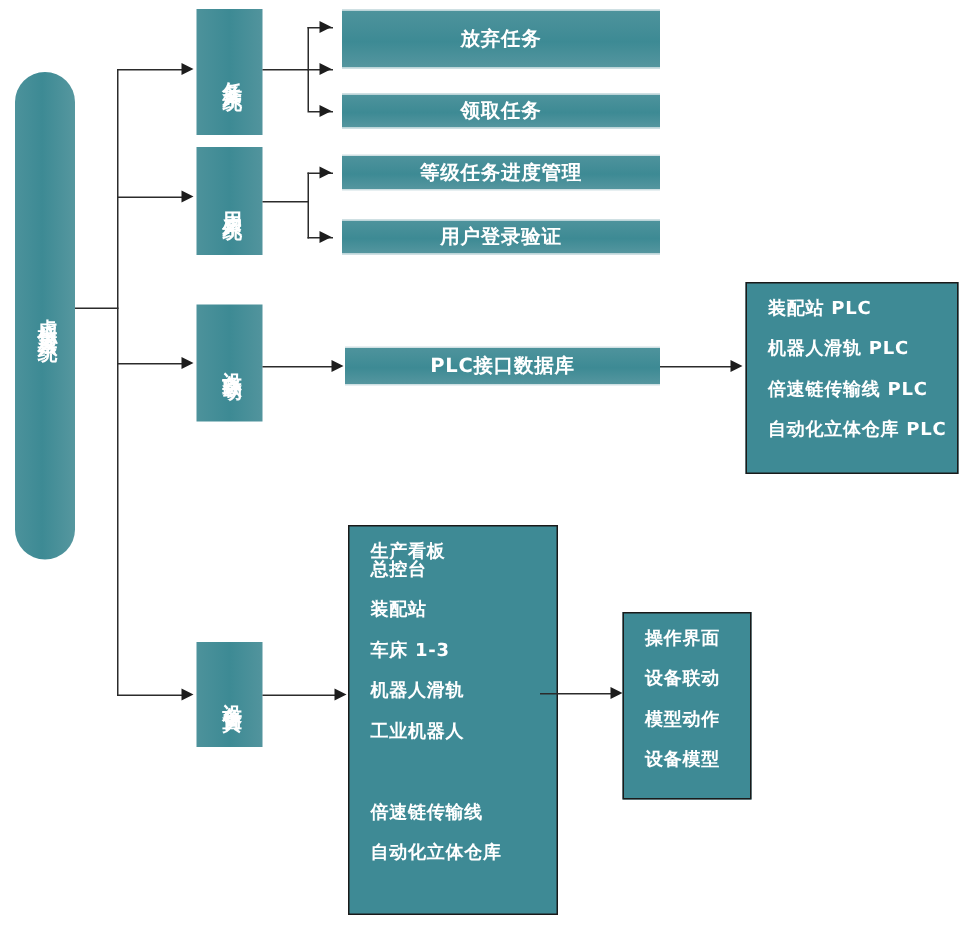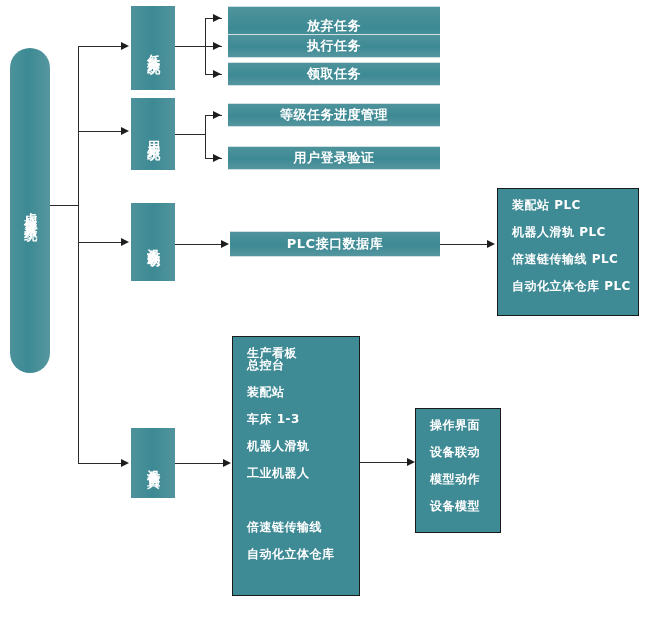--- a/index.html
+++ b/index.html
@@ -141,23 +141,20 @@
   <div class="hline" style="left:175px; top:134px; width:31px;"></div>
   <div class="vline" style="left:205px; top:115px; height:44px;"></div>
   <div class="hline" style="left:205px; top:115px; width:17px;"></div>
   <div class="arrow" style="left:213px; top:111px;"></div>
   <div class="hline" style="left:205px; top:158px; width:17px;"></div>
   <div class="arrow" style="left:213px; top:154px;"></div>
 
   <div class="node bar" style="left:228px; top:6px; width:212px; height:40px;">
     <span>放弃任务</span>
   </div>
-  <div class="node bar" style="left:228px; top:34px; width:212px; height:24px;">
-    <span>执行任务</span>
-  </div>
   <div class="node bar" style="left:228px; top:62px; width:212px; height:24px;">
     <span>领取任务</span>
   </div>
 
   <div class="node bar" style="left:228px; top:103px; width:212px; height:24px;">
     <span>等级任务进度管理</span>
   </div>
   <div class="node bar" style="left:228px; top:146px; width:212px; height:24px;">
     <span>用户登录验证</span>
   </div>
@@ -175,21 +172,21 @@
   <div class="node panel" style="left:497px; top:188px; width:142px; height:128px;">
     <div class="line">装配站 PLC</div>
     <div class="line" style="margin-top:15px;">机器人滑轨 PLC</div>
     <div class="line" style="margin-top:15px;">倍速链传输线 PLC</div>
     <div class="line" style="margin-top:15px;">自动化立体仓库 PLC</div>
   </div>
 
   <div class="hline" style="left:175px; top:463px; width:49px;"></div>
   <div class="arrow" style="left:223px; top:459px;"></div>
 
-  <div class="node panel" style="left:232px; top:336px; width:128px; height:260px;">
+  <div class="node panel" style="left:232px; top:350px; width:140px; height:260px;">
     <div class="line">生产看板</div>
     <div class="line" style="">总控台</div>
     <div class="line" style="margin-top:15px;">装配站</div>
     <div class="line" style="margin-top:15px;">车床 1-3</div>
     <div class="line" style="margin-top:15px;">机器人滑轨</div>
     <div class="line" style="margin-top:15px;">工业机器人</div>
     <div class="line gap" style="margin-top:15px;">&nbsp;</div>
     <div class="line" style="margin-top:15px;">倍速链传输线</div>
     <div class="line" style="margin-top:15px;">自动化立体仓库</div>
   </div>

